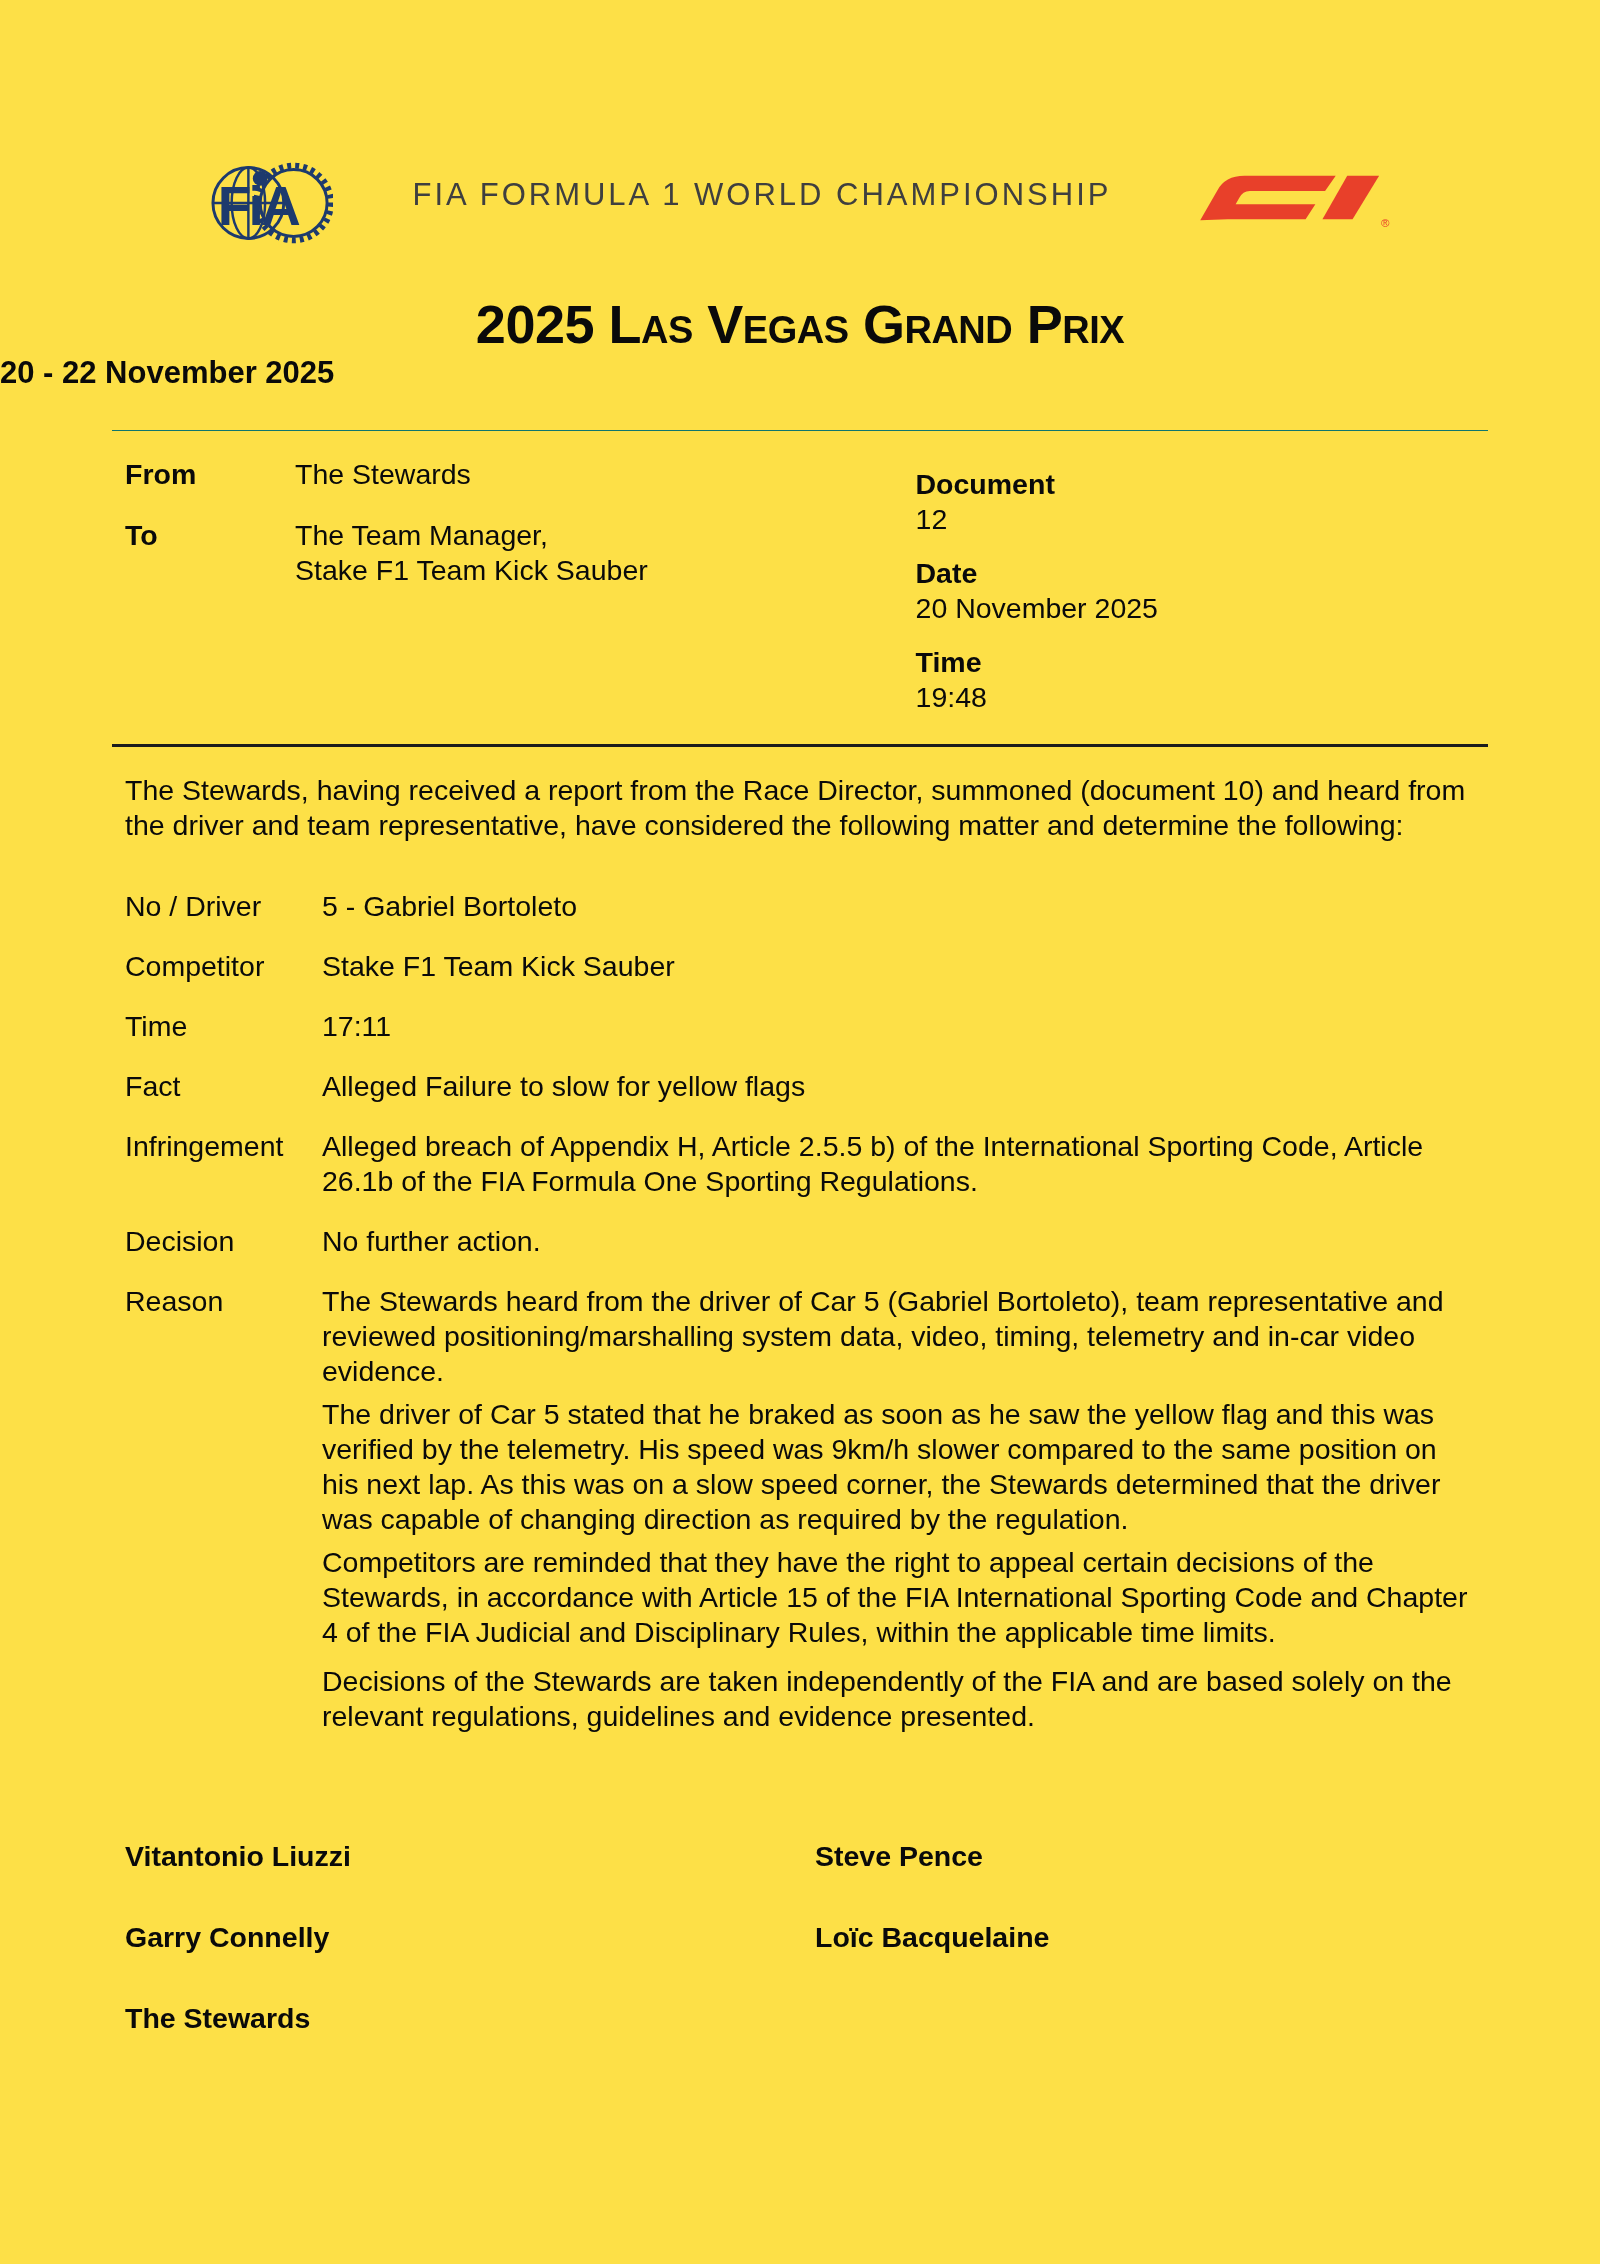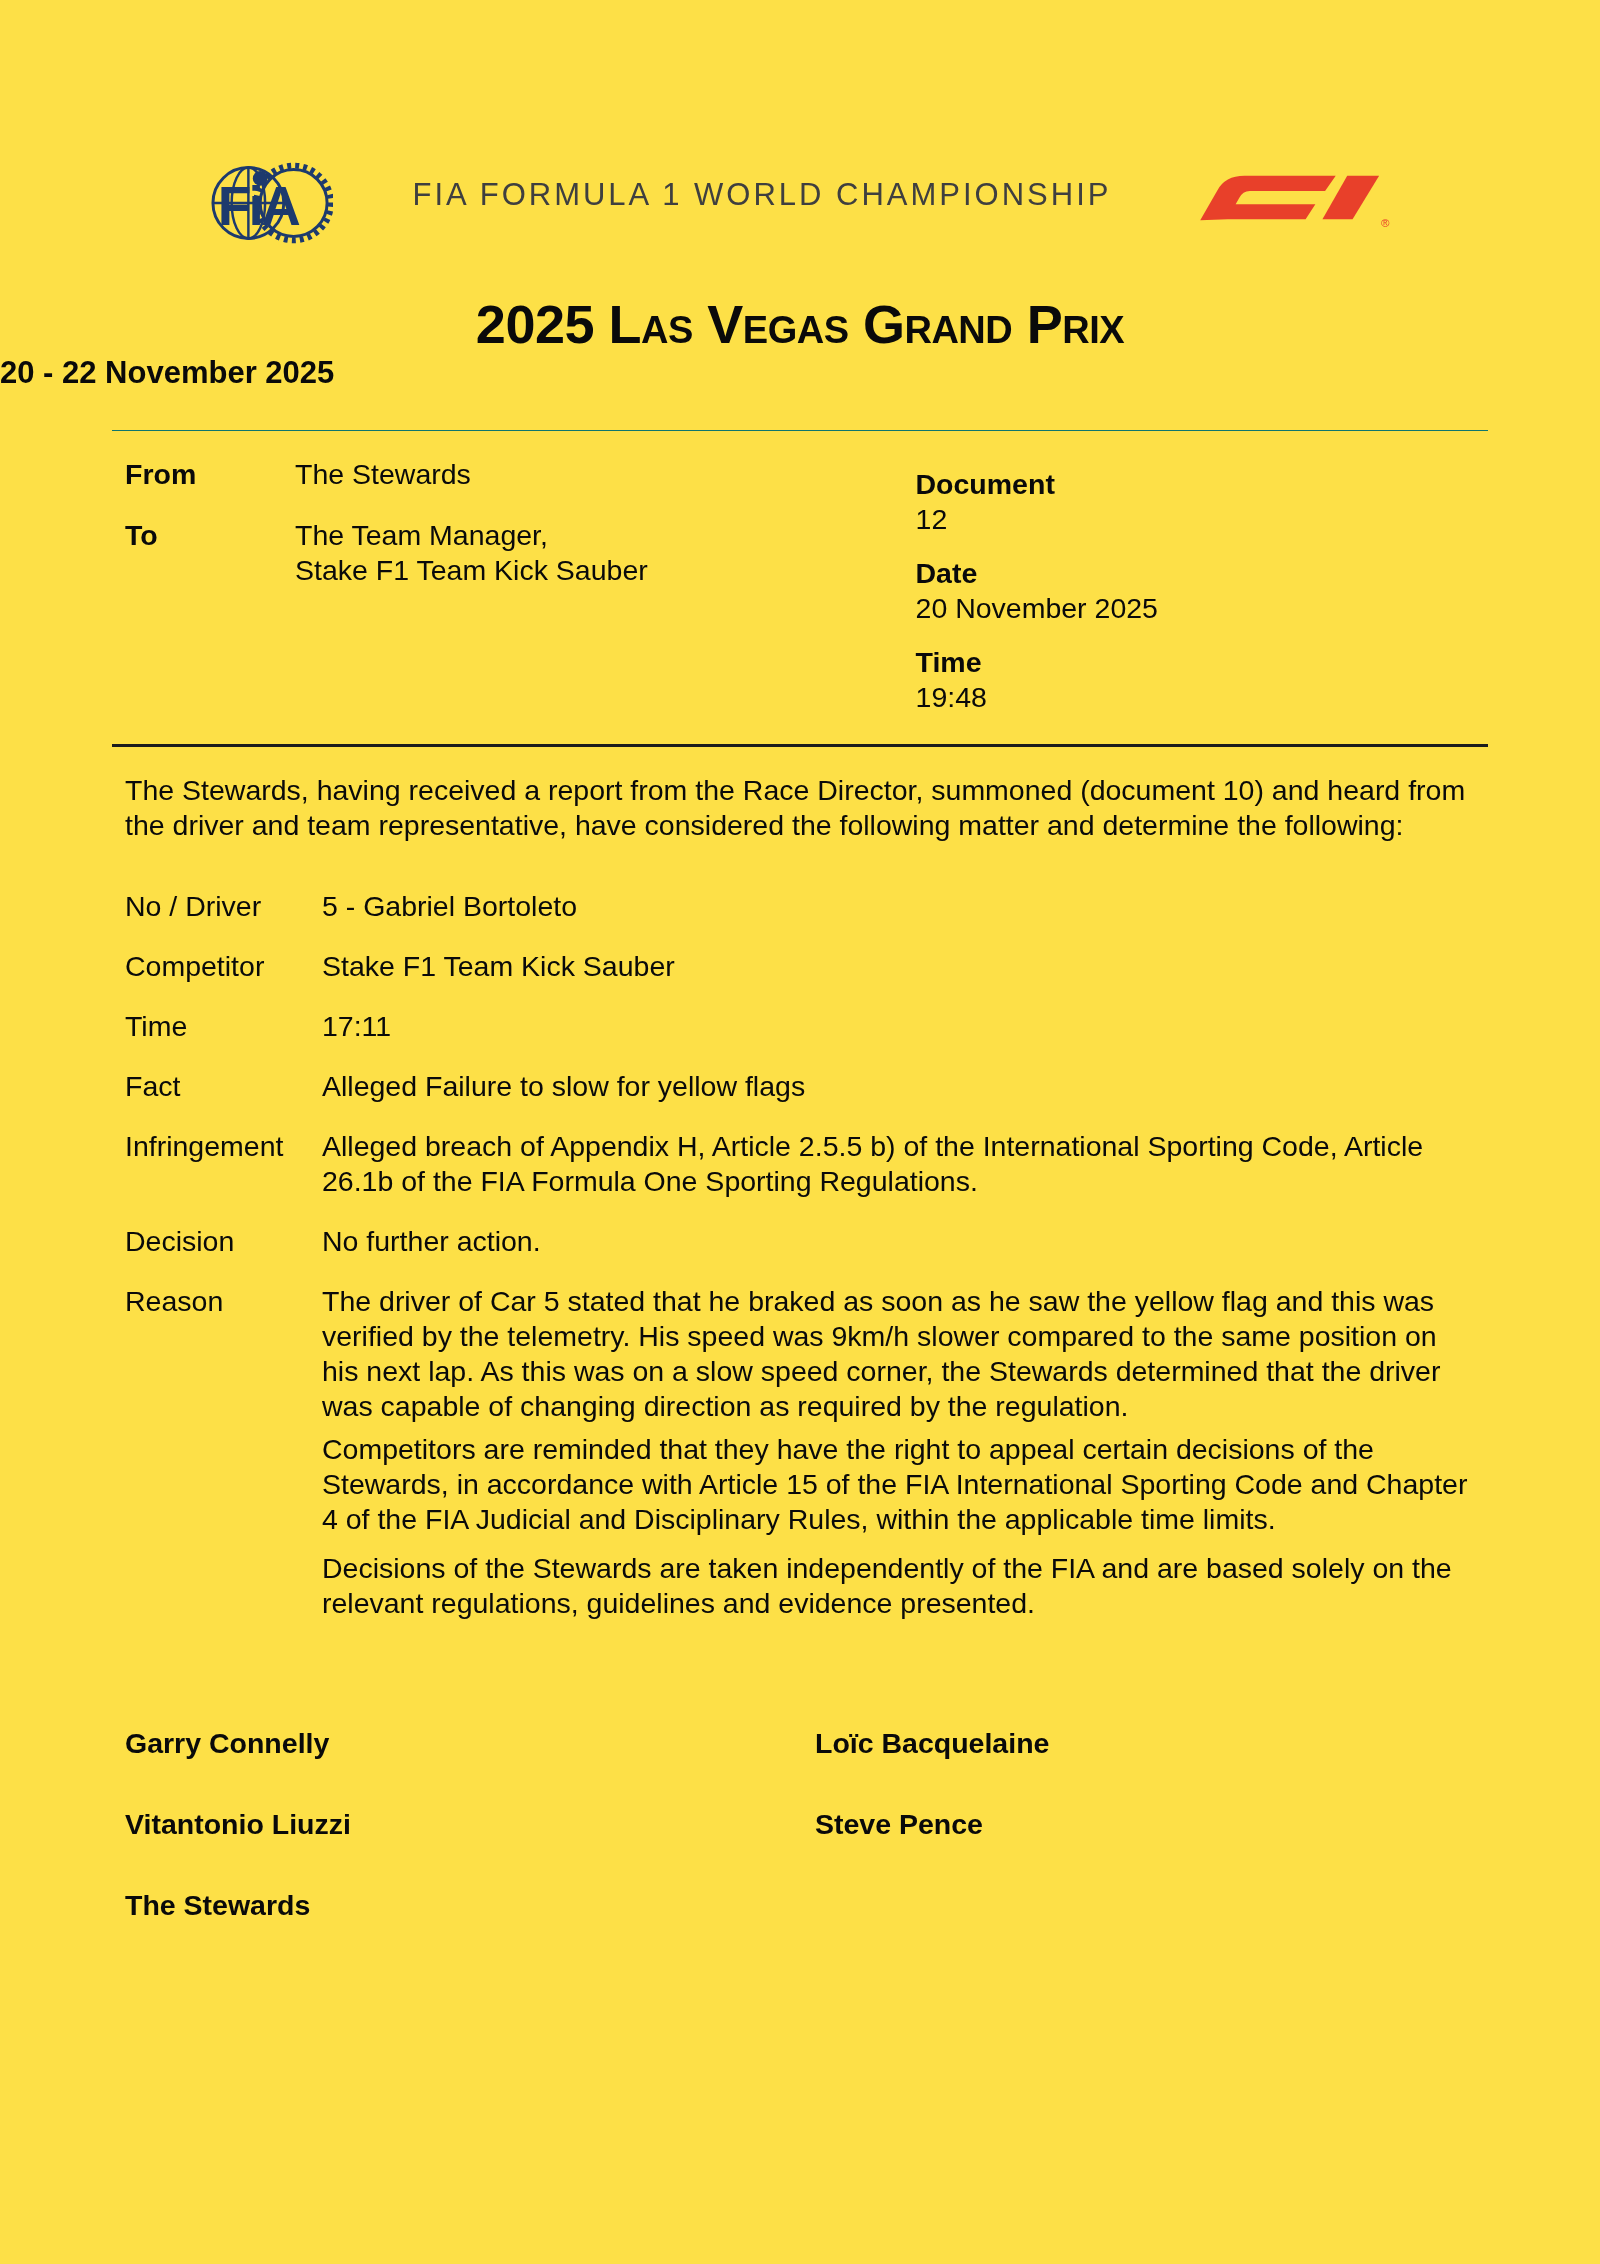--- a/index.html
+++ b/index.html
@@ -153,34 +153,35 @@
       <div class="field-label">Infringement</div>
       <div class="field-value">Alleged breach of Appendix H, Article 2.5.5 b) of the International Sporting Code, Article 26.1b of the FIA Formula One Sporting Regulations.</div>
     </div>
     <div class="field-row">
       <div class="field-label">Decision</div>
       <div class="field-value">No further action.</div>
     </div>
     <div class="field-row">
       <div class="field-label">Reason</div>
       <div class="field-value">
+        <p class="reason-par">The Stewards heard from the driver of Car 5 (Gabriel Bortoleto), team representative and reviewed positioning/marshalling system data, video, timing, telemetry and in-car video evidence.</p>
         <p class="reason-par">The driver of Car 5 stated that he braked as soon as he saw the yellow flag and this was verified by the telemetry. His speed was 9km/h slower compared to the same position on his next lap.  As this was on a slow speed corner, the Stewards determined that the driver was capable of changing direction as required by the regulation.</p>
         <p class="reason-par">Competitors are reminded that they have the right to appeal certain decisions of the Stewards, in accordance with Article 15 of the FIA International Sporting Code and Chapter 4 of the FIA Judicial and Disciplinary Rules, within the applicable time limits.</p>
         <p class="reason-par extra-gap">Decisions of the Stewards are taken independently of the FIA and are based solely on the relevant regulations, guidelines and evidence presented.</p>
       </div>
     </div>
   </section>
 
   <section class="signatures">
     <div class="sig-row">
+      <div>Vitantonio Liuzzi</div>
+      <div>Steve Pence</div>
+    </div>
+    <div class="sig-row">
       <div>Garry Connelly</div>
       <div>Loïc Bacquelaine</div>
-    </div>
-    <div class="sig-row">
-      <div>Vitantonio Liuzzi</div>
-      <div>Steve Pence</div>
     </div>
     <div class="sig-row">
       <div>The Stewards</div>
     </div>
   </section>
 
 </div>
 
 </body></html>

